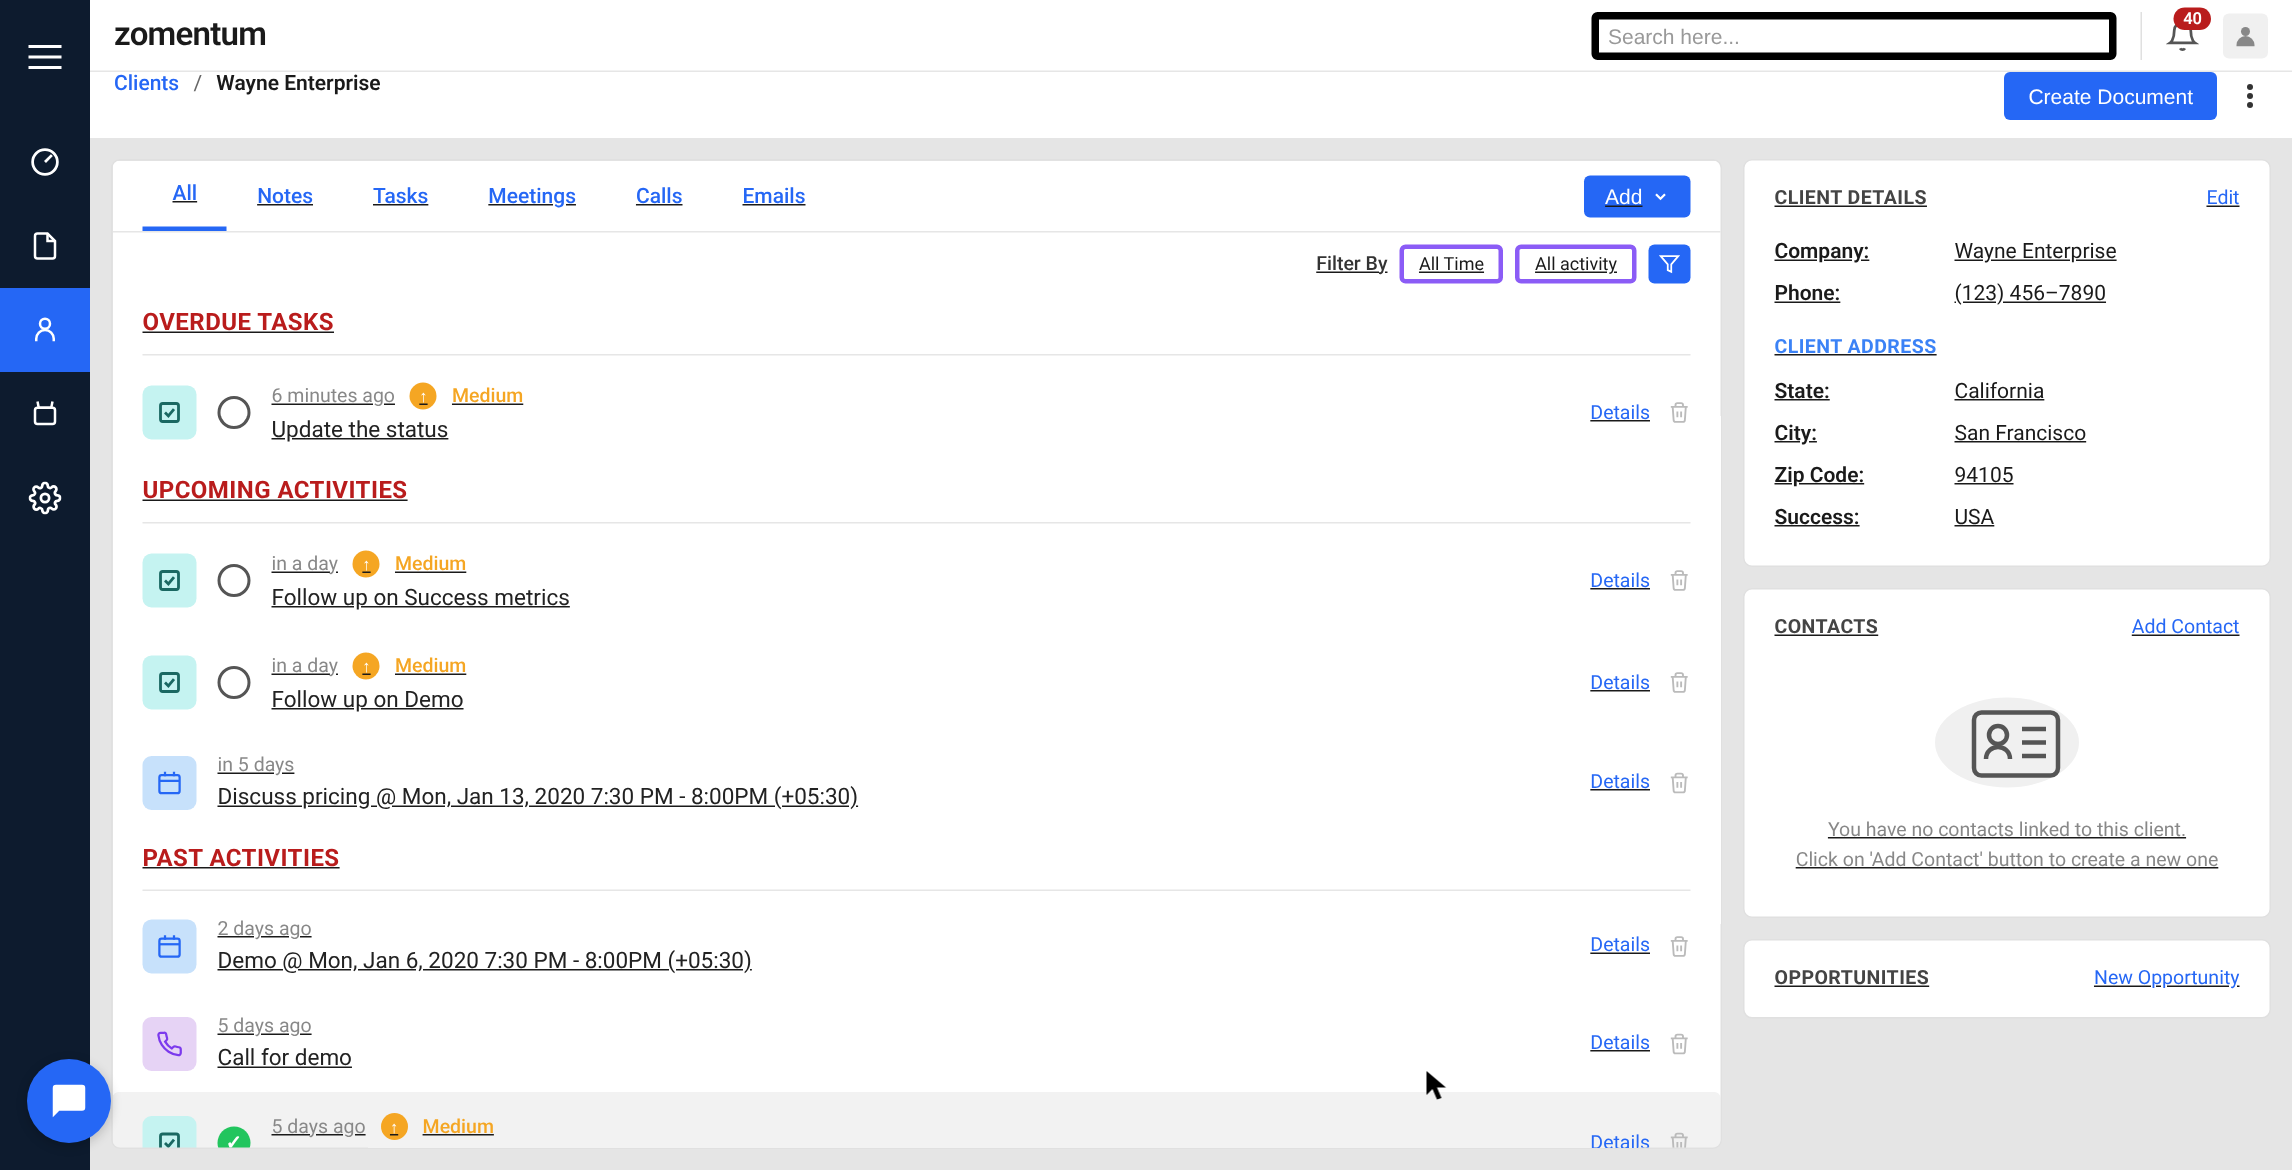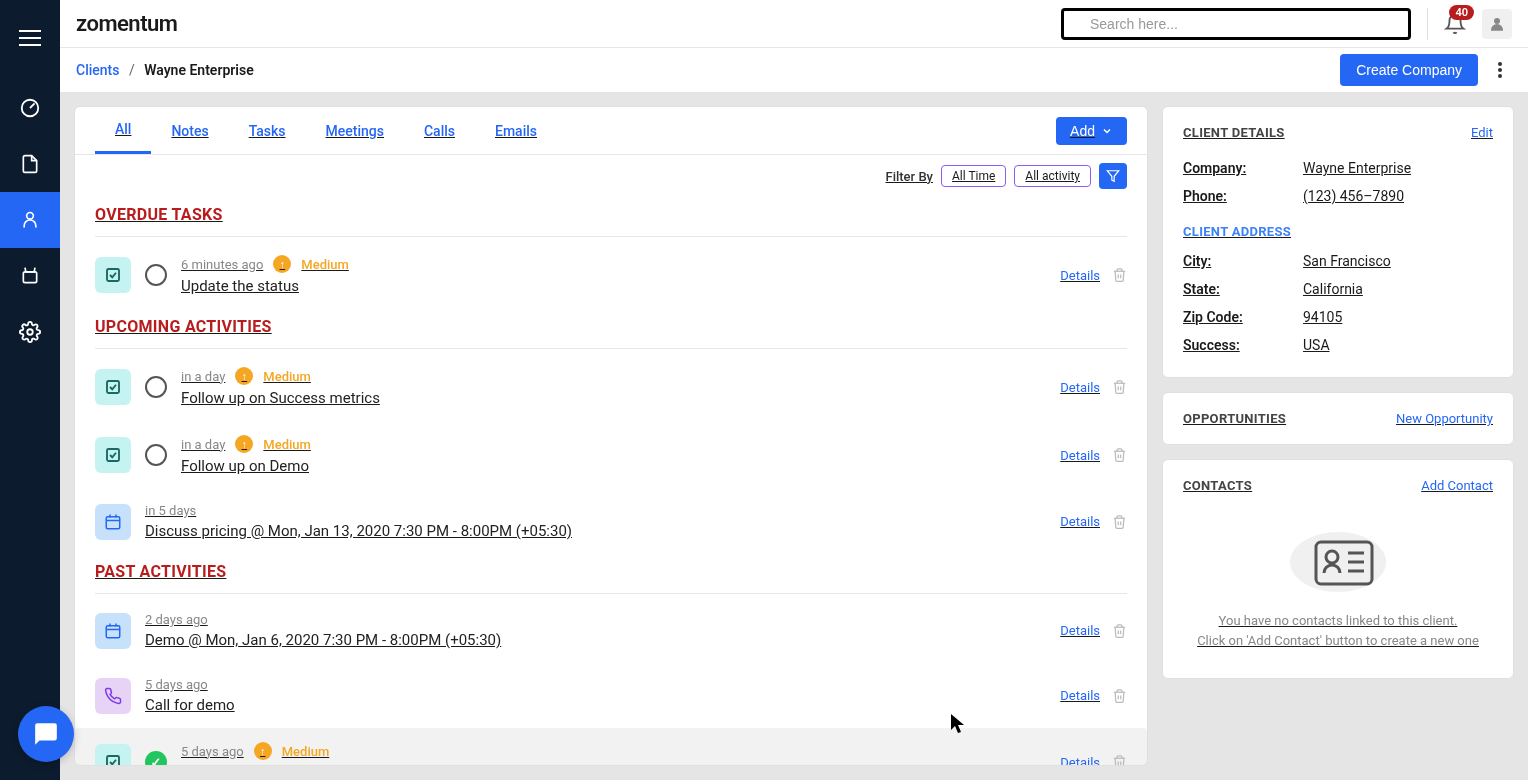--- a/index.html
+++ b/index.html
@@ -9,49 +9,49 @@
 .sidebar-item { width: 60px; height: 56px; display: flex; align-items: center; justify-content: center; cursor: pointer; color: #fff; }
 .sidebar-item.active { background: #2567f5; }
 .hamburger { width: 22px; height: 16px; display: flex; flex-direction: column; justify-content: space-between; }
 .hamburger span { display: block; height: 2px; background: #fff; width: 100%; }
 
 .chat-bubble { position: fixed; left: 18px; bottom: 18px; width: 56px; height: 56px; border-radius: 50%; background: #2567f5; display: flex; align-items: center; justify-content: center; z-index: 101; cursor: pointer; box-shadow: 0 2px 8px rgba(0,0,0,.2); }
 
 .topbar { position: fixed; left: 60px; top: 0; right: 0; height: 48px; background: #fff; display: flex; align-items: center; padding: 0 16px; z-index: 90; border-bottom: 1px solid #e6e6e6; }
 .logo { font-size: 22px; font-weight: 600; letter-spacing: -0.5px; }
 .topbar-right { margin-left: auto; display: flex; align-items: center; gap: 16px; }
-.search-input { width: 350px; height: 32px; border: 3px solid #000000; border-radius: 4px; padding: 0 26px; font-size: 14px; color: #333; }
+.search-input { width: 350px; height: 32px; border: 5px solid #000000; border-radius: 4px; padding: 0 6px; font-size: 14px; color: #333; }
 .search-input::placeholder { color: #999; }
 .divider-v { width: 1px; height: 32px; background: #e0e0e0; }
 .bell-wrap { position: relative; cursor: pointer; }
 .badge { position: absolute; top: -8px; right: -8px; background: #b91c1c; color: #fff; font-size: 11px; font-weight: 600; padding: 1px 6px; border-radius: 10px; }
 .avatar-box { width: 30px; height: 30px; background: #f0f0f0; border-radius: 4px; display: flex; align-items: center; justify-content: center; cursor: pointer; }
 
-.subheader { position: fixed; left: 60px; top: 48px; right: 0; height: 44px; background: #fff; display: flex; align-items: center; padding: 0 16px; z-index: 89; }
+.subheader { position: fixed; left: 60px; top: 48px; right: 0; height: 44px; background: #fff; display: flex; align-items: flex-start; padding: 0 16px; z-index: 89; }
 .breadcrumb a { color: #2567f5; text-decoration: none; font-weight: 500; }
 .breadcrumb .sep { color: #666; margin: 0 6px; }
 .breadcrumb .current { font-weight: 600; }
 .subheader-right { margin-left: auto; display: flex; align-items: center; gap: 10px; }
 .btn-primary { background: #2567f5; color: #fff; border: none; border-radius: 4px; padding: 8px 16px; font-size: 14px; font-weight: 500; cursor: pointer; }
 .btn-more { width: 24px; height: 24px; display: flex; flex-direction: column; align-items: center; justify-content: center; gap: 2px; cursor: pointer; }
 .btn-more span { width: 4px; height: 4px; border-radius: 50%; background: #333; }
 
 .main { position: absolute; left: 60px; top: 92px; right: 0; bottom: 0; padding: 14px; display: flex; gap: 14px; overflow: hidden; text-decoration: underline; }
 .center { flex: 1; background: #fff; border-radius: 6px; border: 1px solid #e0e0e0; overflow-y: auto; padding: 0; }
 .sidepanel { width: 352px; display: flex; flex-direction: column; gap: 14px; overflow-y: auto; }
 
 .tabs { display: flex; align-items: center; padding: 0 20px; border-bottom: 1px solid #e6e6e6; height: 48px; background: #fff; }
 .tab { padding: 0 20px; height: 100%; display: flex; align-items: center; color: #2567f5; font-weight: 500; cursor: pointer; }
 .tab.active { border-bottom: 3px solid #2567f5; }
 .tabs-right { margin-left: auto; }
 .btn-add { background: #2567f5; color: #fff; border: none; border-radius: 4px; padding: 6px 14px; font-size: 14px; cursor: pointer; display: flex; align-items: center; gap: 6px; }
 
 .filterbar { display: flex; align-items: center; justify-content: flex-end; padding: 8px 20px; gap: 8px; }
 .filter-label { font-size: 13px; color: #333; font-weight: 500; }
-.pill { border: 1px solid #8b5cf6; border-radius: 4px; padding: 3px 10px; font-size: 12px; cursor: pointer; background: #fff; }
+.pill { border: 3px solid #8b5cf6; border-radius: 4px; padding: 3px 10px; font-size: 12px; cursor: pointer; background: #fff; }
 .filter-btn { width: 28px; height: 26px; background: #2567f5; border-radius: 4px; display: flex; align-items: center; justify-content: center; cursor: pointer; }
 
 .section-title { padding: 8px 20px; font-size: 16px; font-weight: 700; color: #b91c1c; letter-spacing: 0.3px; }
 .activity-list { padding: 0 20px; }
 .divider-h { height: 1px; background: #e6e6e6; margin: 4px 20px; }
 
 .activity { display: flex; align-items: center; padding: 14px 0; position: relative; }
 .act-icon { width: 36px; height: 36px; border-radius: 6px; display: flex; align-items: center; justify-content: center; margin-right: 14px; flex-shrink: 0; }
 .act-icon.task { background: #c5f3f1; color: #1a6862; }
 .act-icon.cal { background: #c7e1fb; color: #2567f5; }
@@ -159,21 +159,21 @@
   </div>
 </div>
 
 <div class="subheader">
   <div class="breadcrumb">
     <a href="#">Clients</a>
     <span class="sep">/</span>
     <span class="current">Wayne Enterprise</span>
   </div>
   <div class="subheader-right">
-    <button class="btn-primary">Create Company</button>
+    <button class="btn-primary">Create Document</button>
     <div class="btn-more">
         <span></span>
         <span></span>
         <span></span>
       </div>
   </div>
 </div>
 
 <div class="main">
   <div class="center">
@@ -424,43 +424,36 @@
             <div class="dl-value">Wayne Enterprise</div>
           </div>
           <div class="dl-row">
             <div class="dl-label">Phone:</div>
             <div class="dl-value">(123) 456–7890</div>
           </div>
         </div>
       <div class="subhead">CLIENT ADDRESS</div>
       <div id="address-rows">
           <div class="dl-row">
+            <div class="dl-label">State:</div>
+            <div class="dl-value">California</div>
+          </div>
+          <div class="dl-row">
             <div class="dl-label">City:</div>
             <div class="dl-value">San Francisco</div>
           </div>
           <div class="dl-row">
-            <div class="dl-label">State:</div>
-            <div class="dl-value">California</div>
-          </div>
-          <div class="dl-row">
             <div class="dl-label">Zip Code:</div>
             <div class="dl-value">94105</div>
           </div>
           <div class="dl-row">
             <div class="dl-label">Success:</div>
             <div class="dl-value">USA</div>
           </div>
         </div>
-    </div>
-
-    <div class="card">
-      <div class="card-head" style="margin-bottom:0">
-        <div class="card-title">OPPORTUNITIES</div>
-        <div class="card-link">New Opportunity</div>
-      </div>
     </div>
 
     <div class="card">
       <div class="card-head">
         <div class="card-title">CONTACTS</div>
         <div class="card-link">Add Contact</div>
       </div>
       <div class="empty-state">
         <div class="empty-icon">
           <svg width="100" height="70" viewBox="0 0 100 70">
@@ -470,18 +463,25 @@
               <path d="M36 46c0-5 4-8 8-8s8 3 8 8" fill="none" stroke="#555" stroke-width="3"></path>
               <line x1="60" y1="26" x2="76" y2="26" stroke="#555" stroke-width="3"></line>
               <line x1="60" y1="35" x2="76" y2="35" stroke="#555" stroke-width="3"></line>
               <line x1="60" y1="44" x2="76" y2="44" stroke="#555" stroke-width="3"></line>
             </svg>
         </div>
         <div class="empty-text">You have no contacts linked to this client.</div>
         <div class="empty-text">Click on 'Add Contact' button to create a new one</div>
       </div>
     </div>
+
+    <div class="card">
+      <div class="card-head" style="margin-bottom:0">
+        <div class="card-title">OPPORTUNITIES</div>
+        <div class="card-link">New Opportunity</div>
+      </div>
+    </div>
   </div>
 </div>
 
 <svg class="cursor" width="16" height="20" viewBox="0 0 16 20">
     <path d="M0 0l0 16 4-4 3 7 3-1-3-7 6 0z" fill="#000"></path>
   </svg>
 
 </body></html>

